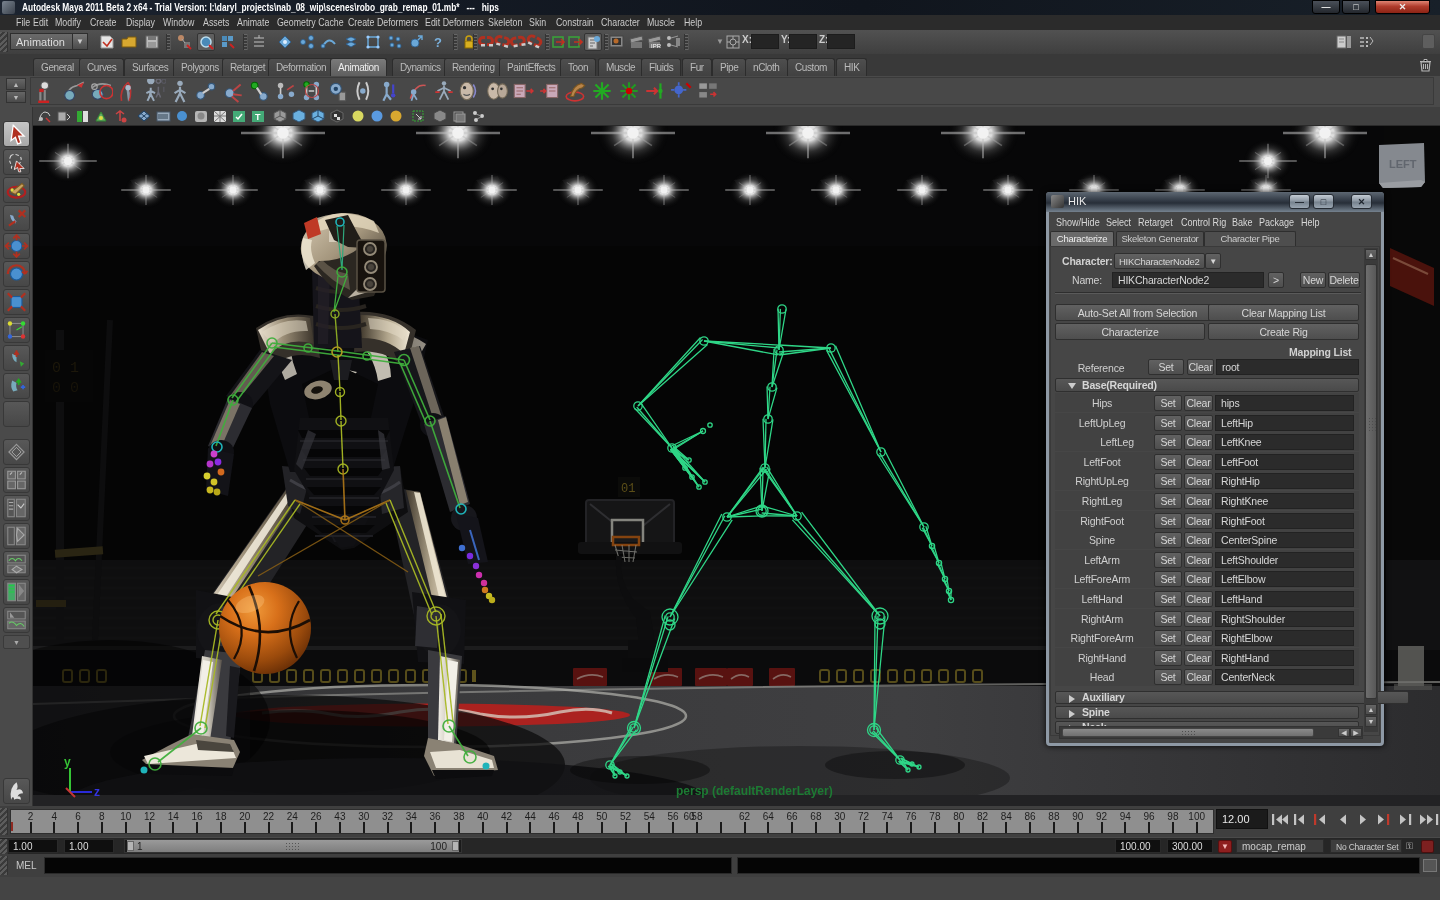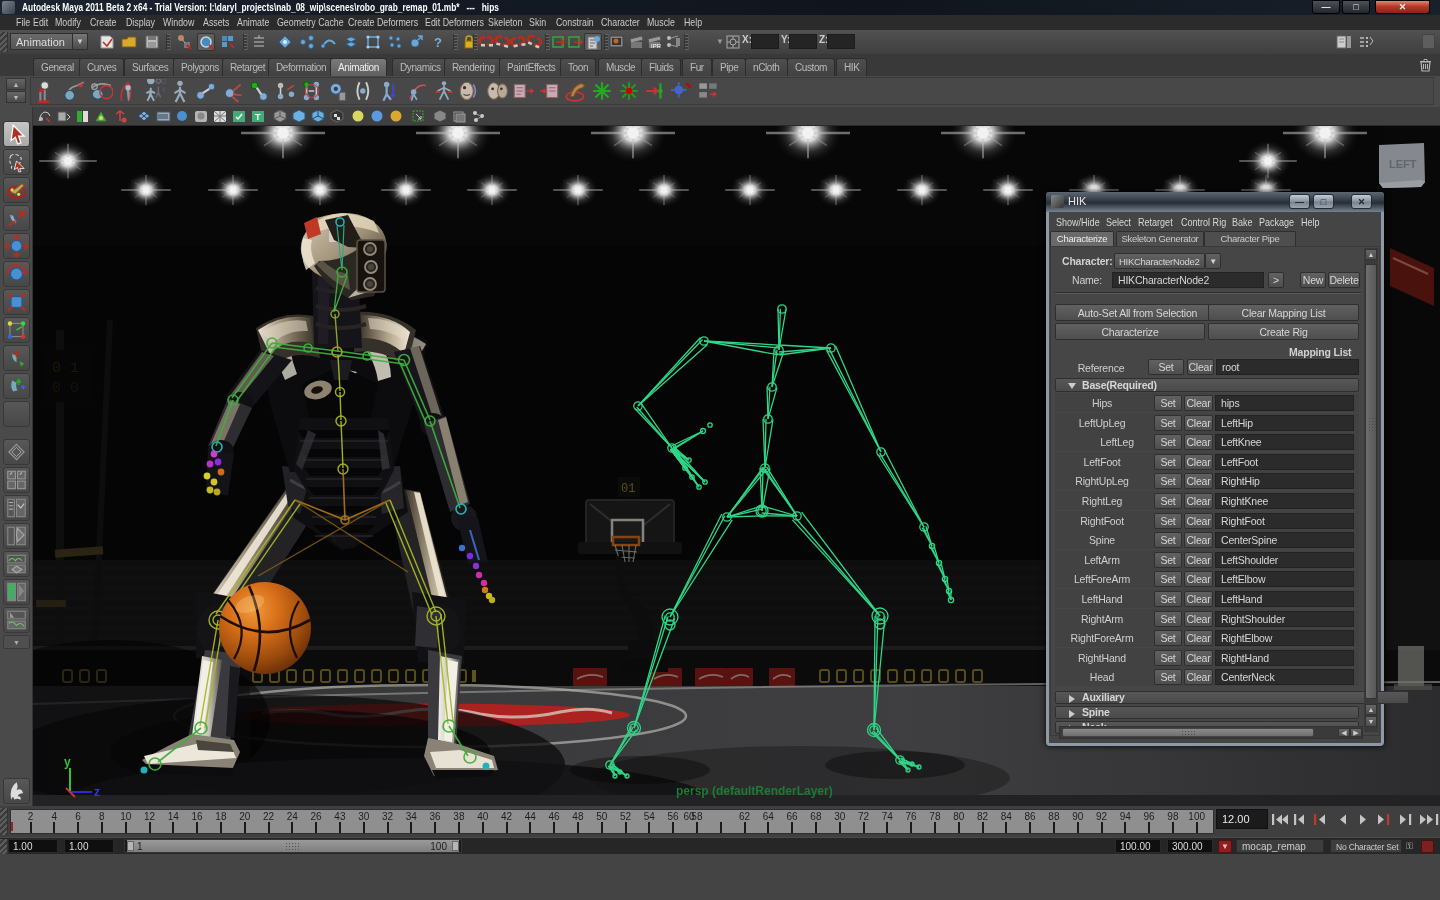--- a/index.html
+++ b/index.html
@@ -1476,20 +1476,27 @@
     <div class="rfield" style="left:1167px;width:46px">300.00</div>
     <div style="position:absolute;left:1218px;top:2px;width:14px;height:13px;background:#8e1f1f;border:1px solid #5a1010;border-radius:2px">
         <span style="display:block;text-align:center;color:#f2b9b9;font-size:8px;line-height:12px">▼</span>
       </div>
     <div class="dd2" style="left:1236px;width:88px">mocap_remap<span style="position:absolute;right:-14px;top:2px;color:#999;font-size:8px">▼</span></div>
     <div class="dd2" style="left:1330px;width:72px;font-size:8.5px;letter-spacing:-0.2px;overflow:hidden;line-height:14px">No Character Set</div>
     <div style="position:absolute;left:1406px;top:3px;color:#ccc;font-size:9px">⚿</div>
     <div style="position:absolute;left:1421px;top:2px;width:13px;height:13px;background:#7d2020;border:1px solid #4a0f0f;border-radius:2px"></div>
   </div>
 
+  <div class="abs" id="cmdrow">
+    <div class="grip" style="left:0;top:2px;height:19px"></div>
+    <div class="lbl">MEL</div>
+    <div class="cfield" style="left:44px;width:688px"></div>
+    <div class="cfield" style="left:737px;width:683px"></div>
+    <div style="position:absolute;right:3px;top:5px;width:14px;height:13px;background:#555;border:1px solid #777"></div>
+  </div>
 
 
   <div class="abs" id="hik">
     <div id="hik-title">
       <div class="icn"></div>
         <div class="txt">HIK</div>
       <div class="hwb" style="right:74px">—</div>
       <div class="hwb" style="right:50px">□</div>
       <div class="hwb" style="right:12px">✕</div>
     </div>

